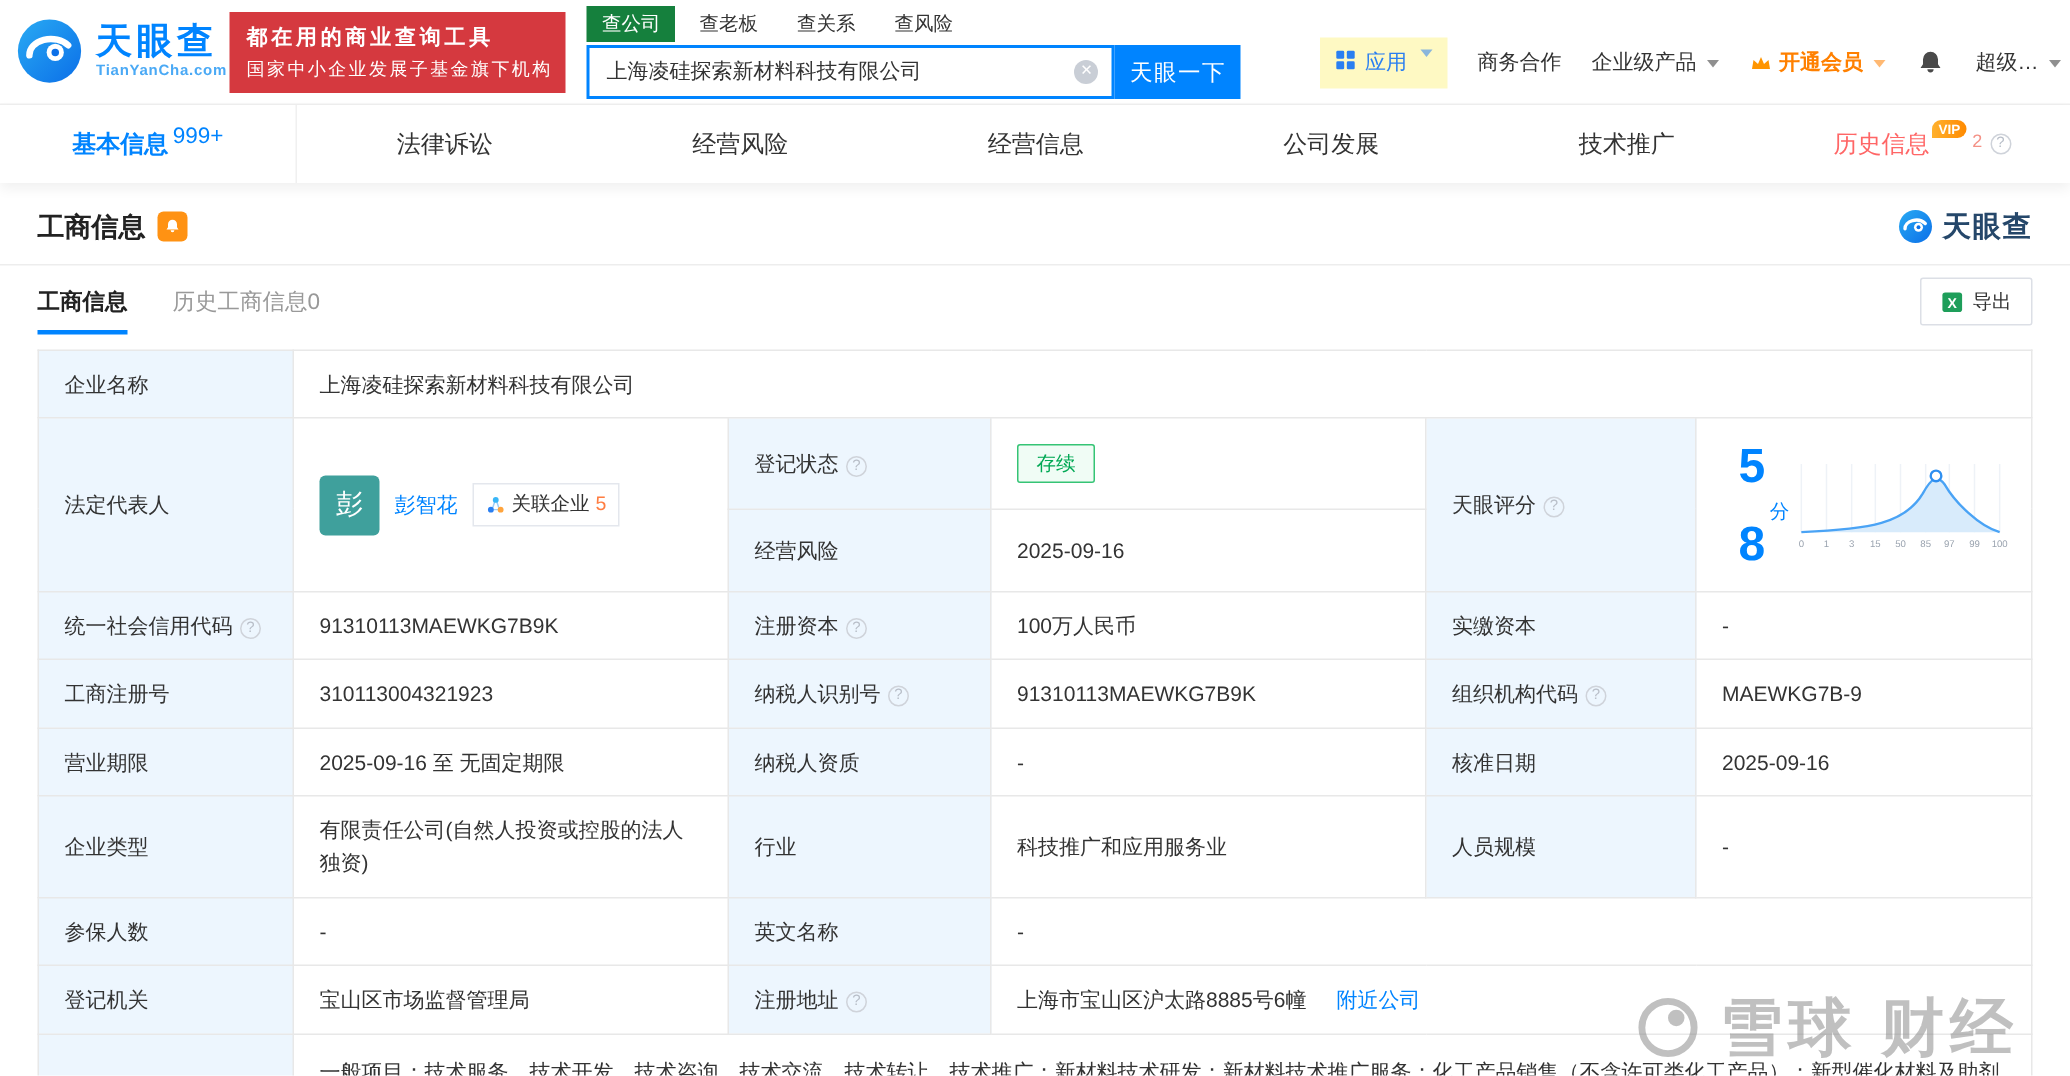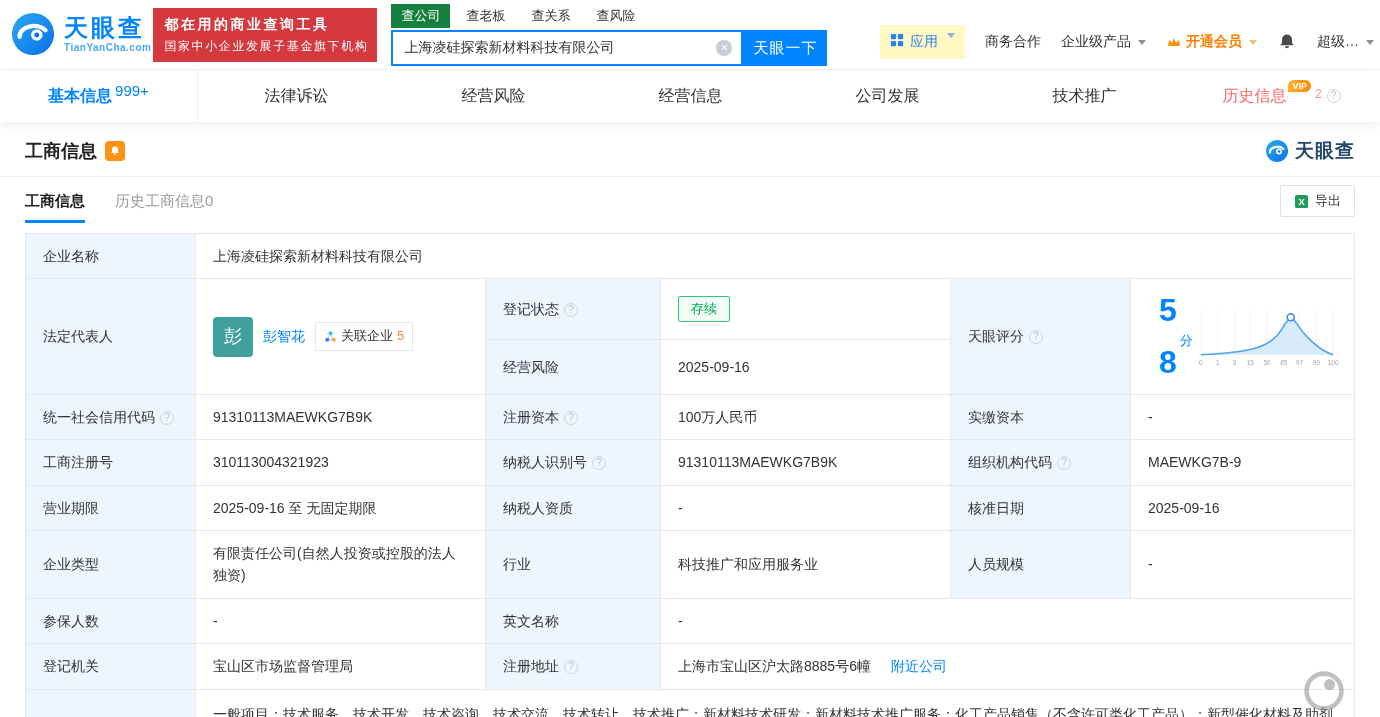--- a/index.html
+++ b/index.html
@@ -343,13 +343,14 @@
       <td colspan="5" style="line-height:1.9;"><span>一般项目：技术服务、技术开发、技术咨询、技术交流、技术转让、技术推广；新材料技术研发；新材料技术推广服务；化工产品销售（不含许可类化工产品）；新型催化材料及助剂销售；国内贸易代理；货物进出口；技术进出口；企业管理咨询；咨询策划服务。（除依法须经批准的项目外，凭营业执照依法自主开展经营活动）</span></td>
     </tr>
   </tbody>
 </table>
 
 <div class="watermark">
   <svg viewBox="0 0 48 48" width="44" height="44">
     <circle cx="24" cy="24" r="19" fill="none" stroke="currentColor" stroke-width="5"></circle>
     <circle cx="30" cy="17" r="6" fill="currentColor"></circle>
   </svg>
+  <span>雪球 财经</span>
 </div>
 
 </body></html>

